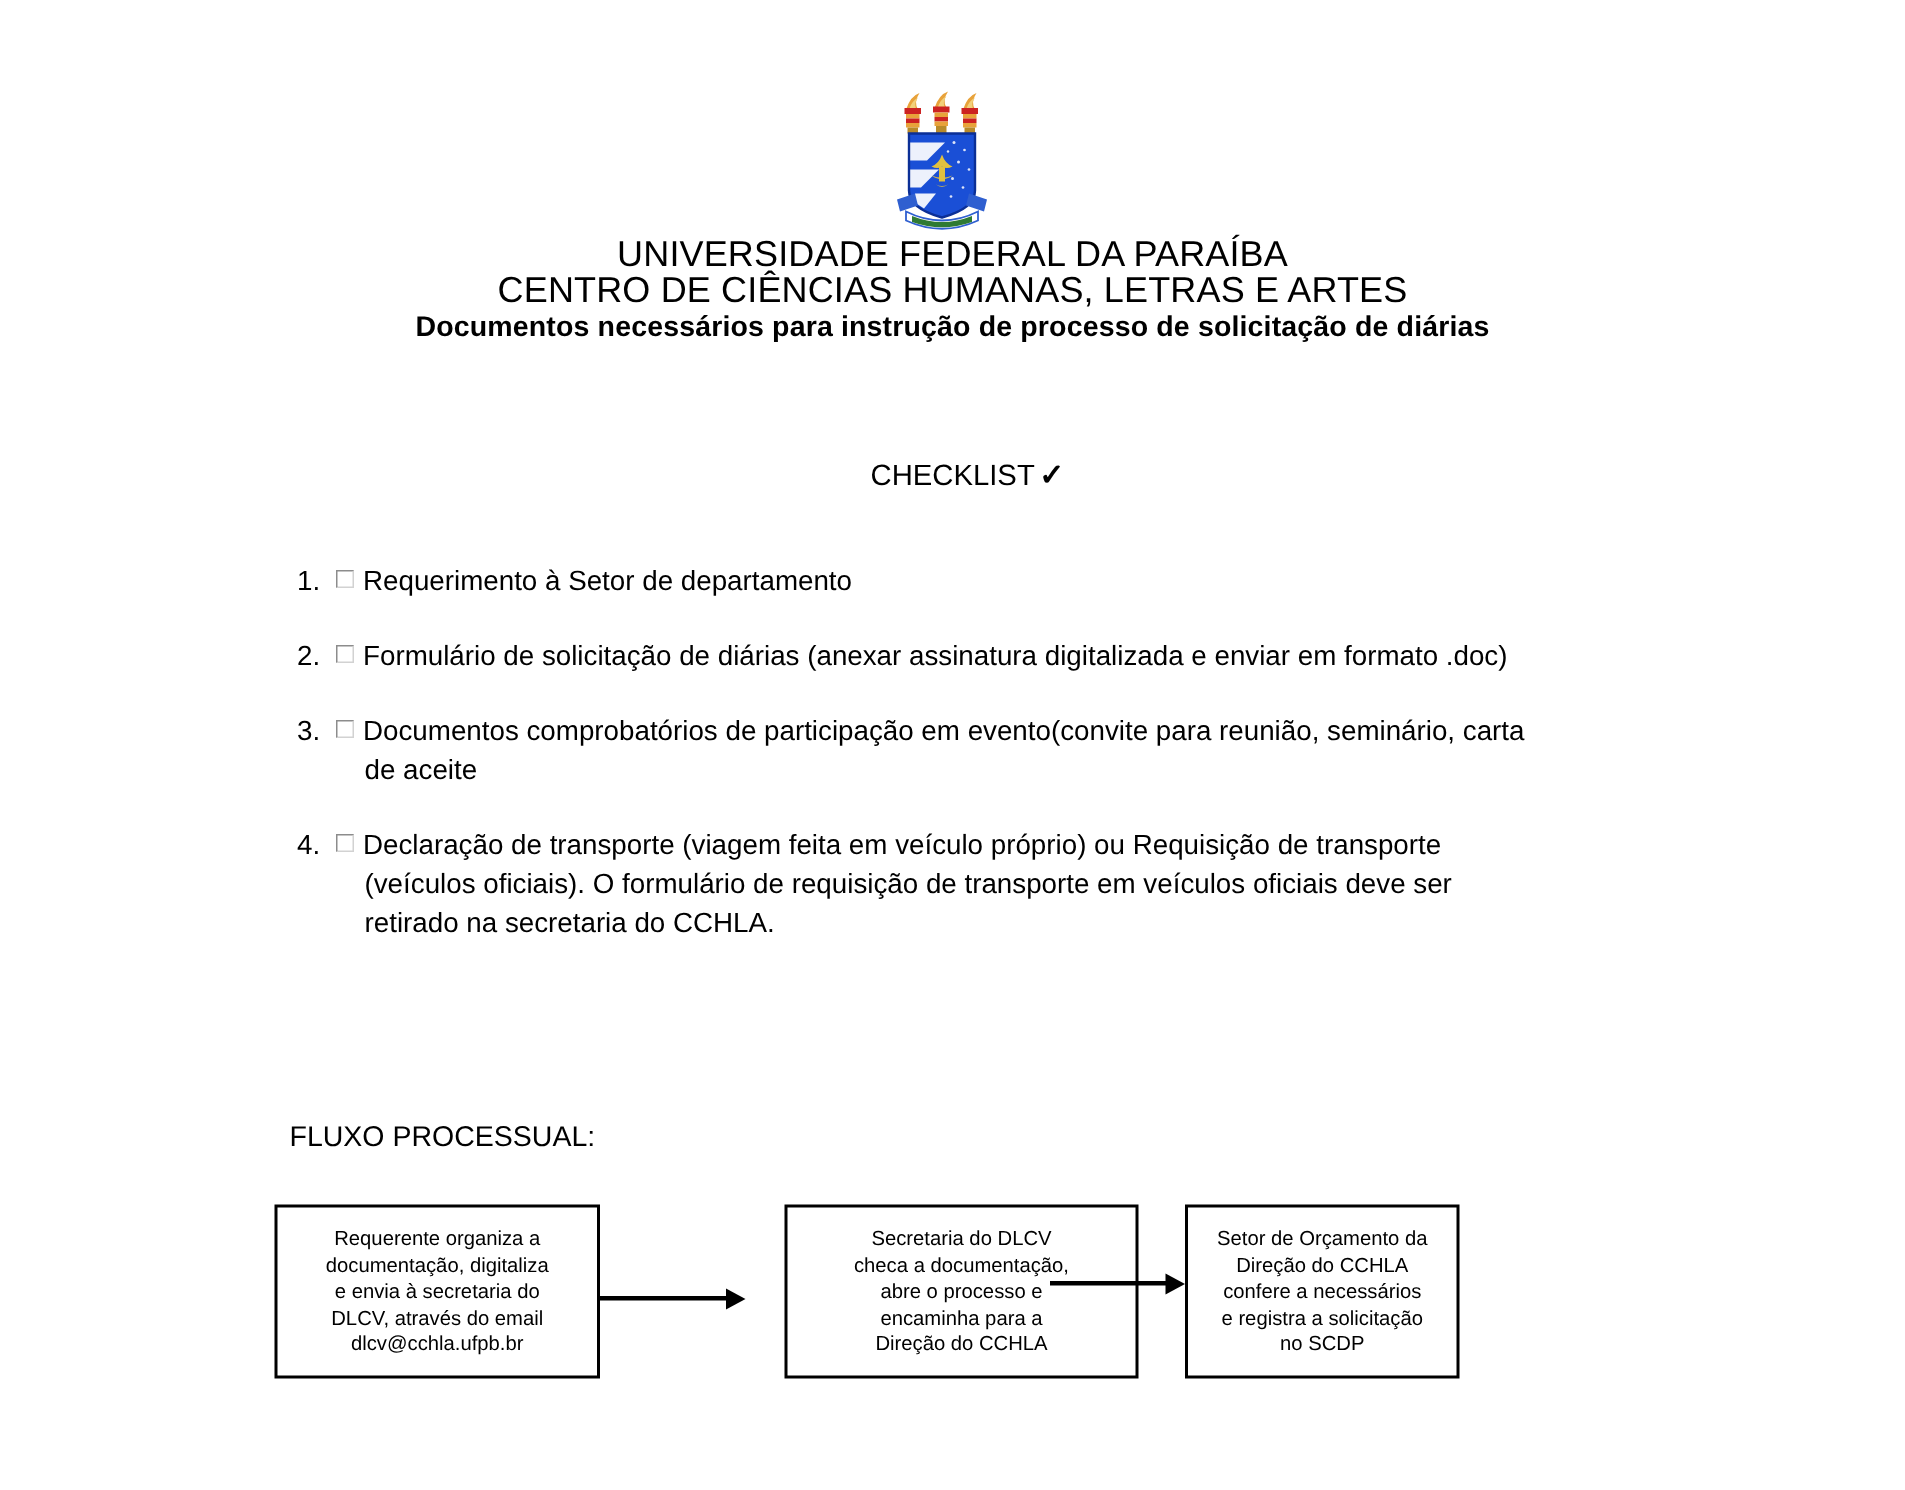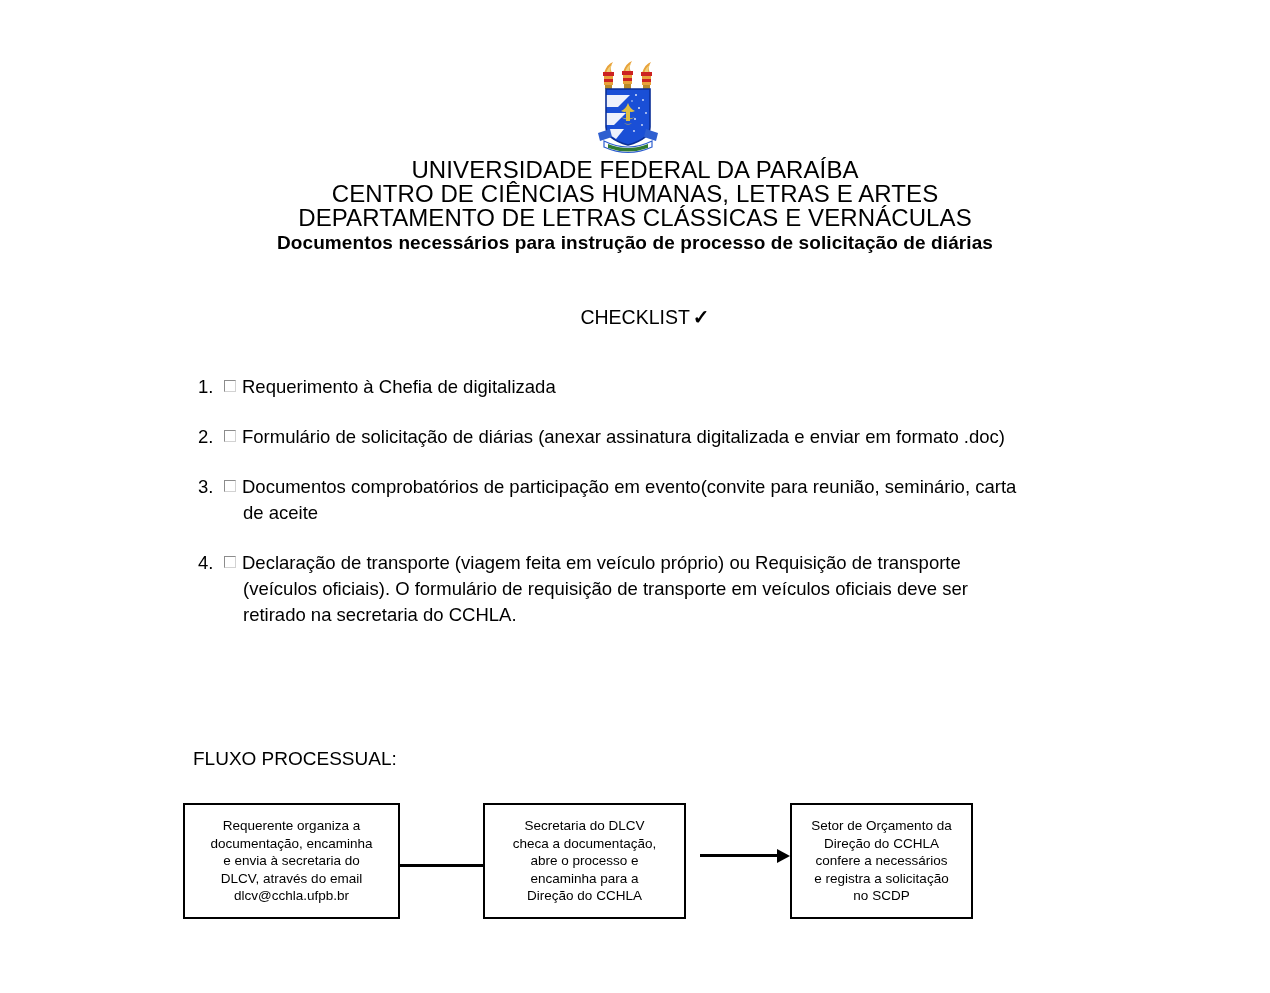--- a/index.html
+++ b/index.html
@@ -130,21 +130,21 @@
     align-items: center;
     justify-content: center;
   }
   .flow-box .bl {
     font-size: 13.5px;
     line-height: 17.5px;
     text-align: center;
     white-space: nowrap;
   }
   #flow-box-0 { left: 183px; width: 217px; }
-  #flow-box-1 { left: 483px; width: 203px; }
+  #flow-box-1 { left: 523px; width: 236px; }
   #flow-box-2 { left: 790px; width: 183px; }
 
   .arrow {
     position: absolute;
     height: 14px;
   }
   .arrow .shaft {
     position: absolute;
     left: 0;
     top: 5px;
@@ -232,34 +232,33 @@
     <path d="M8 78 L20 74 L22 82 L10 86 Z" fill="#2f5fd0"></path>
     <path d="M68 78 L56 74 L54 82 L66 86 Z" fill="#2f5fd0"></path>
     <path d="M14 86 Q38 98 62 86 L62 92 Q38 103 14 92 Z" fill="#ffffff" stroke="#2f5fd0" stroke-width="1.2"></path>
     <path d="M18 89 Q38 97 58 89 L58 93 Q38 100 18 93 Z" fill="#2f7a33"></path>
   </svg>
 </div>
 
 <div class="header">
   <div class="line">UNIVERSIDADE FEDERAL DA PARAÍBA</div>
   <div class="line">CENTRO DE CIÊNCIAS HUMANAS, LETRAS E ARTES</div>
-  <div class="line">DEPARTAMENTO DE LETRAS CLÁSSICAS E VERNÁCULAS</div>
   <div class="line bold">Documentos necessários para instrução de processo de solicitação de diárias</div>
 </div>
 
 <div class="checklist-title">
   <span>CHECKLIST</span><span class="tick">✓</span>
 </div>
 
 <div class="checklist">
 
   <div class="check-item">
     <span class="check-num">1.</span>
     <span class="check-box"></span>
-    <span class="check-text">Requerimento à Chefia de digitalizada</span>
+    <span class="check-text">Requerimento à Setor de departamento</span>
   </div>
 
   <div class="check-item">
     <span class="check-num">2.</span>
     <span class="check-box"></span>
     <span class="check-text">Formulário de solicitação de diárias (anexar assinatura digitalizada e enviar em formato .doc)</span>
   </div>
 
   <div class="check-item">
     <span class="check-num">3.</span>
@@ -274,21 +273,21 @@
   </div>
 
 </div>
 
 <div class="fluxo-label">FLUXO PROCESSUAL:</div>
 
 <div class="flow">
 
   <div class="flow-box" id="flow-box-0">
     <div class="bl">Requerente organiza a</div>
-    <div class="bl">documentação, encaminha</div>
+    <div class="bl">documentação, digitaliza</div>
     <div class="bl">e envia à secretaria do</div>
     <div class="bl">DLCV, através do email</div>
     <div class="bl">dlcv@cchla.ufpb.br</div>
   </div>
 
   <div class="arrow" id="arrow-0">
     <div class="shaft"></div>
     <div class="head"></div>
   </div>
 

